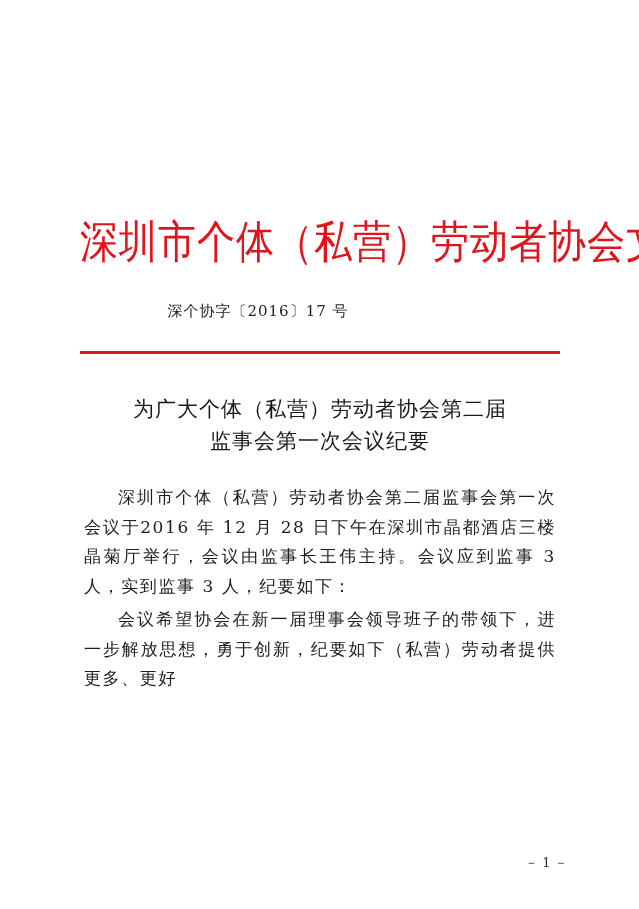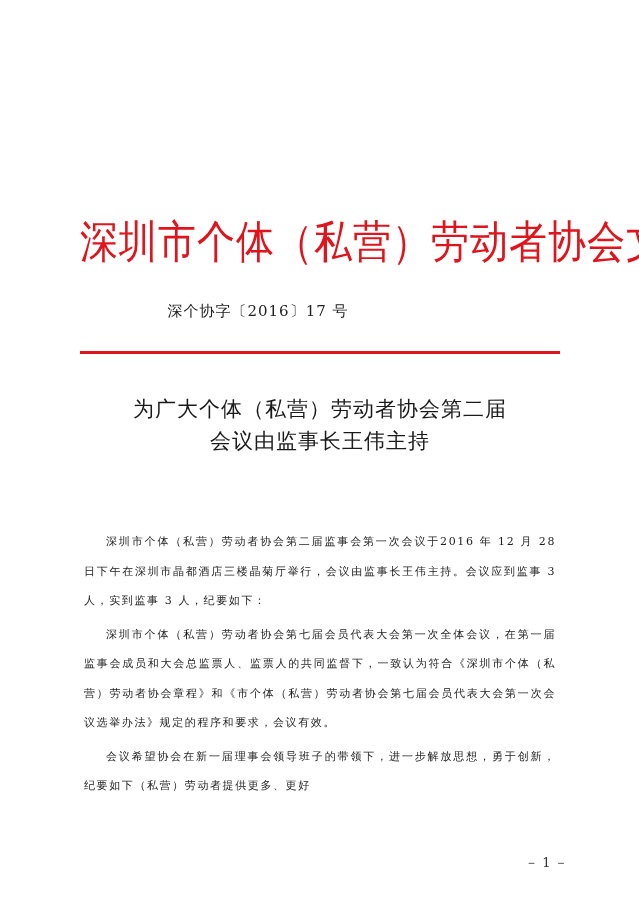--- a/index.html
+++ b/index.html
@@ -34,44 +34,42 @@
     background: #e0141c;
   }
   .doc-title {
     position: absolute; left: 80px; top: 393px; width: 480px;
     text-align: center;
     font-size: 21px; line-height: 32px; color: #1a1a1a;
     letter-spacing: 1px;
   }
   .body-text {
     position: absolute; left: 84px; top: 483px; width: 472px;
-    font-size: 11px; line-height: 29.5px; color: #1e1e1e;
+    font-size: 17px; line-height: 29.5px; color: #1e1e1e;
     text-align: justify;
     letter-spacing: 1.6px;
-    margin-top: 44px;
   }
   .body-text p { margin: 0 0 4px 0; text-indent: 2em; }
   .page-number {
     position: absolute; left: 525px; top: 854px;
     font-size: 13px; color: #333;
   }
 </style>
 </head>
 <body>
 
 <div class="page">
   <div class="org-title">深圳市个体（私营）劳动者协会文件</div>
   <div class="doc-number">深个协字〔2016〕17 号</div>
   <div class="red-rule"></div>
 
   <div class="doc-title">
     <div>为广大个体（私营）劳动者协会第二届</div>
-    <div>会议由监事长王伟主持</div>
+    <div>监事会第一次会议纪要</div>
   </div>
 
   <div class="body-text">
     <p>深圳市个体（私营）劳动者协会第二届监事会第一次会议于2016 年 12 月 28 日下午在深圳市晶都酒店三楼晶菊厅举行，会议由监事长王伟主持。会议应到监事 3 人，实到监事 3 人，纪要如下：</p>
-    <p>深圳市个体（私营）劳动者协会第七届会员代表大会第一次全体会议，在第一届监事会成员和大会总监票人、监票人的共同监督下，一致认为符合《深圳市个体（私营）劳动者协会章程》和《市个体（私营）劳动者协会第七届会员代表大会第一次会议选举办法》规定的程序和要求，会议有效。</p>
     <p>会议希望协会在新一届理事会领导班子的带领下，进一步解放思想，勇于创新，纪要如下（私营）劳动者提供更多、更好</p>
   </div>
 
   <div class="page-number">－ 1 －</div>
 </div>
 
 </body></html>

